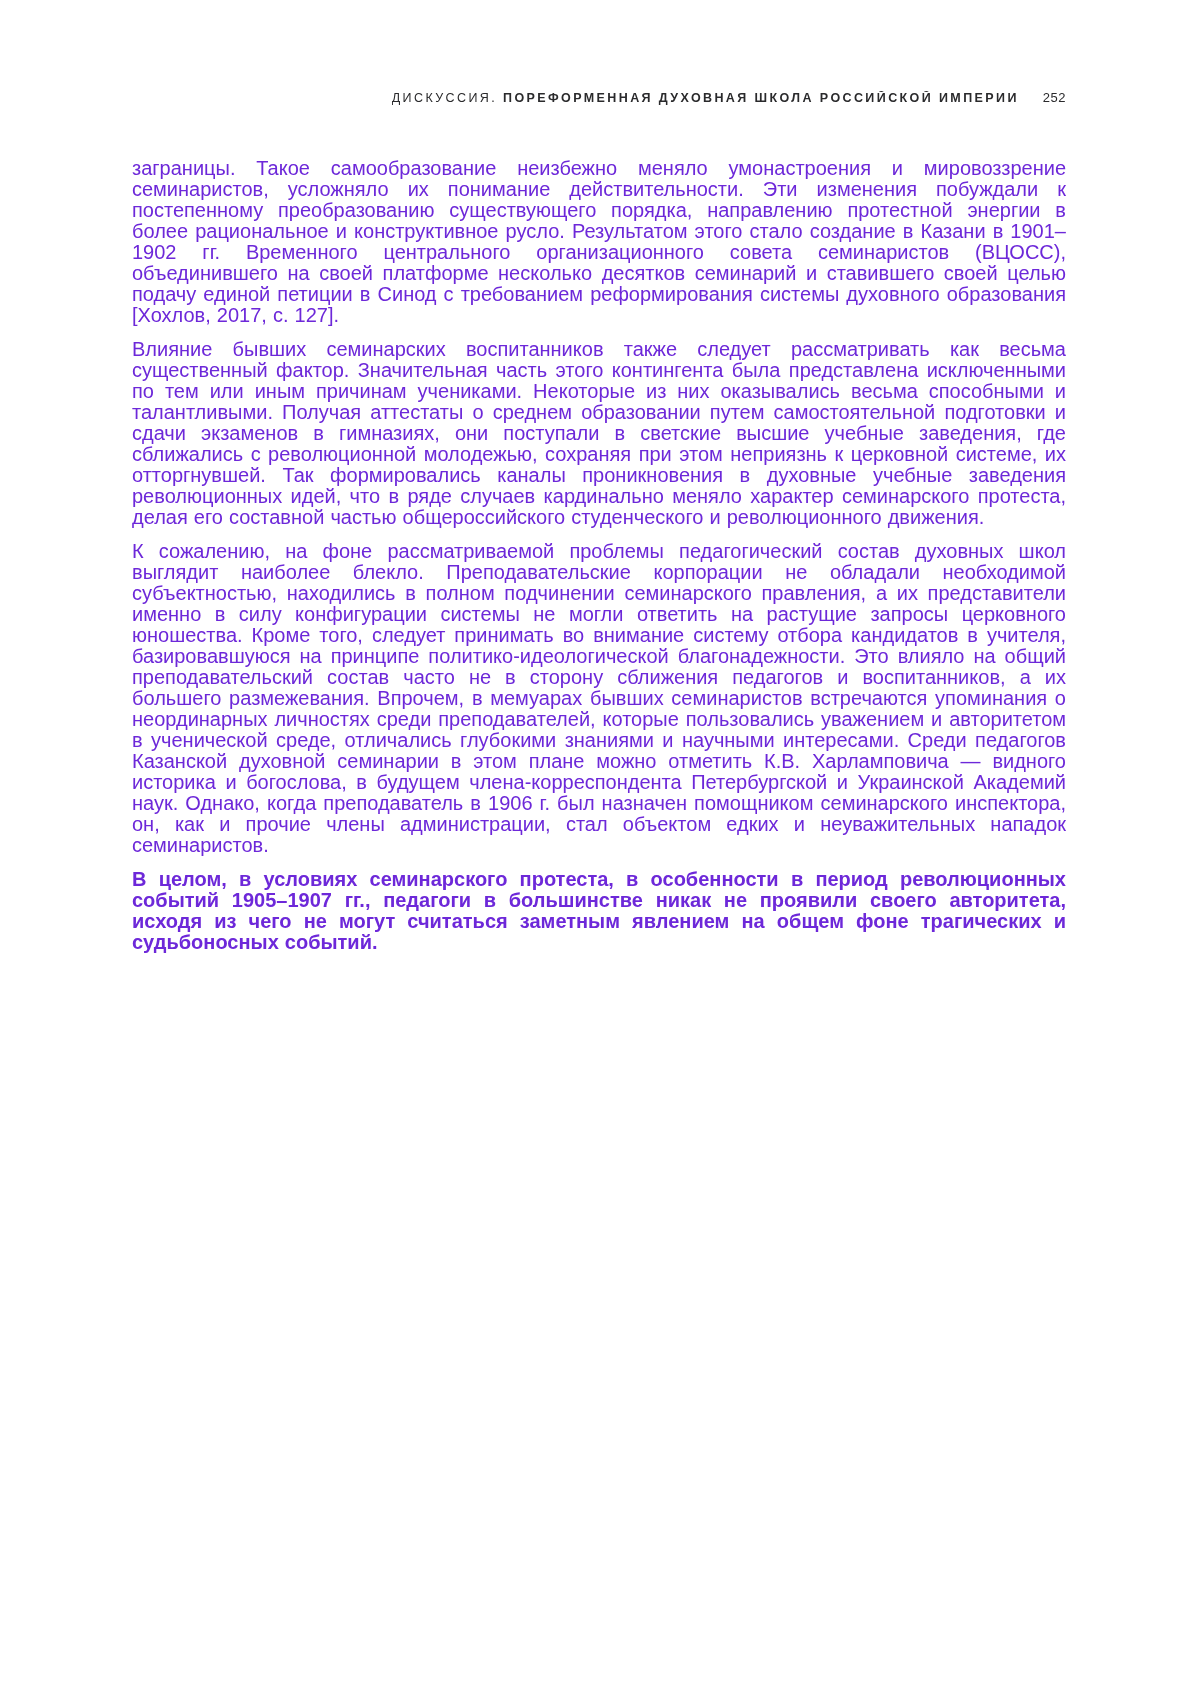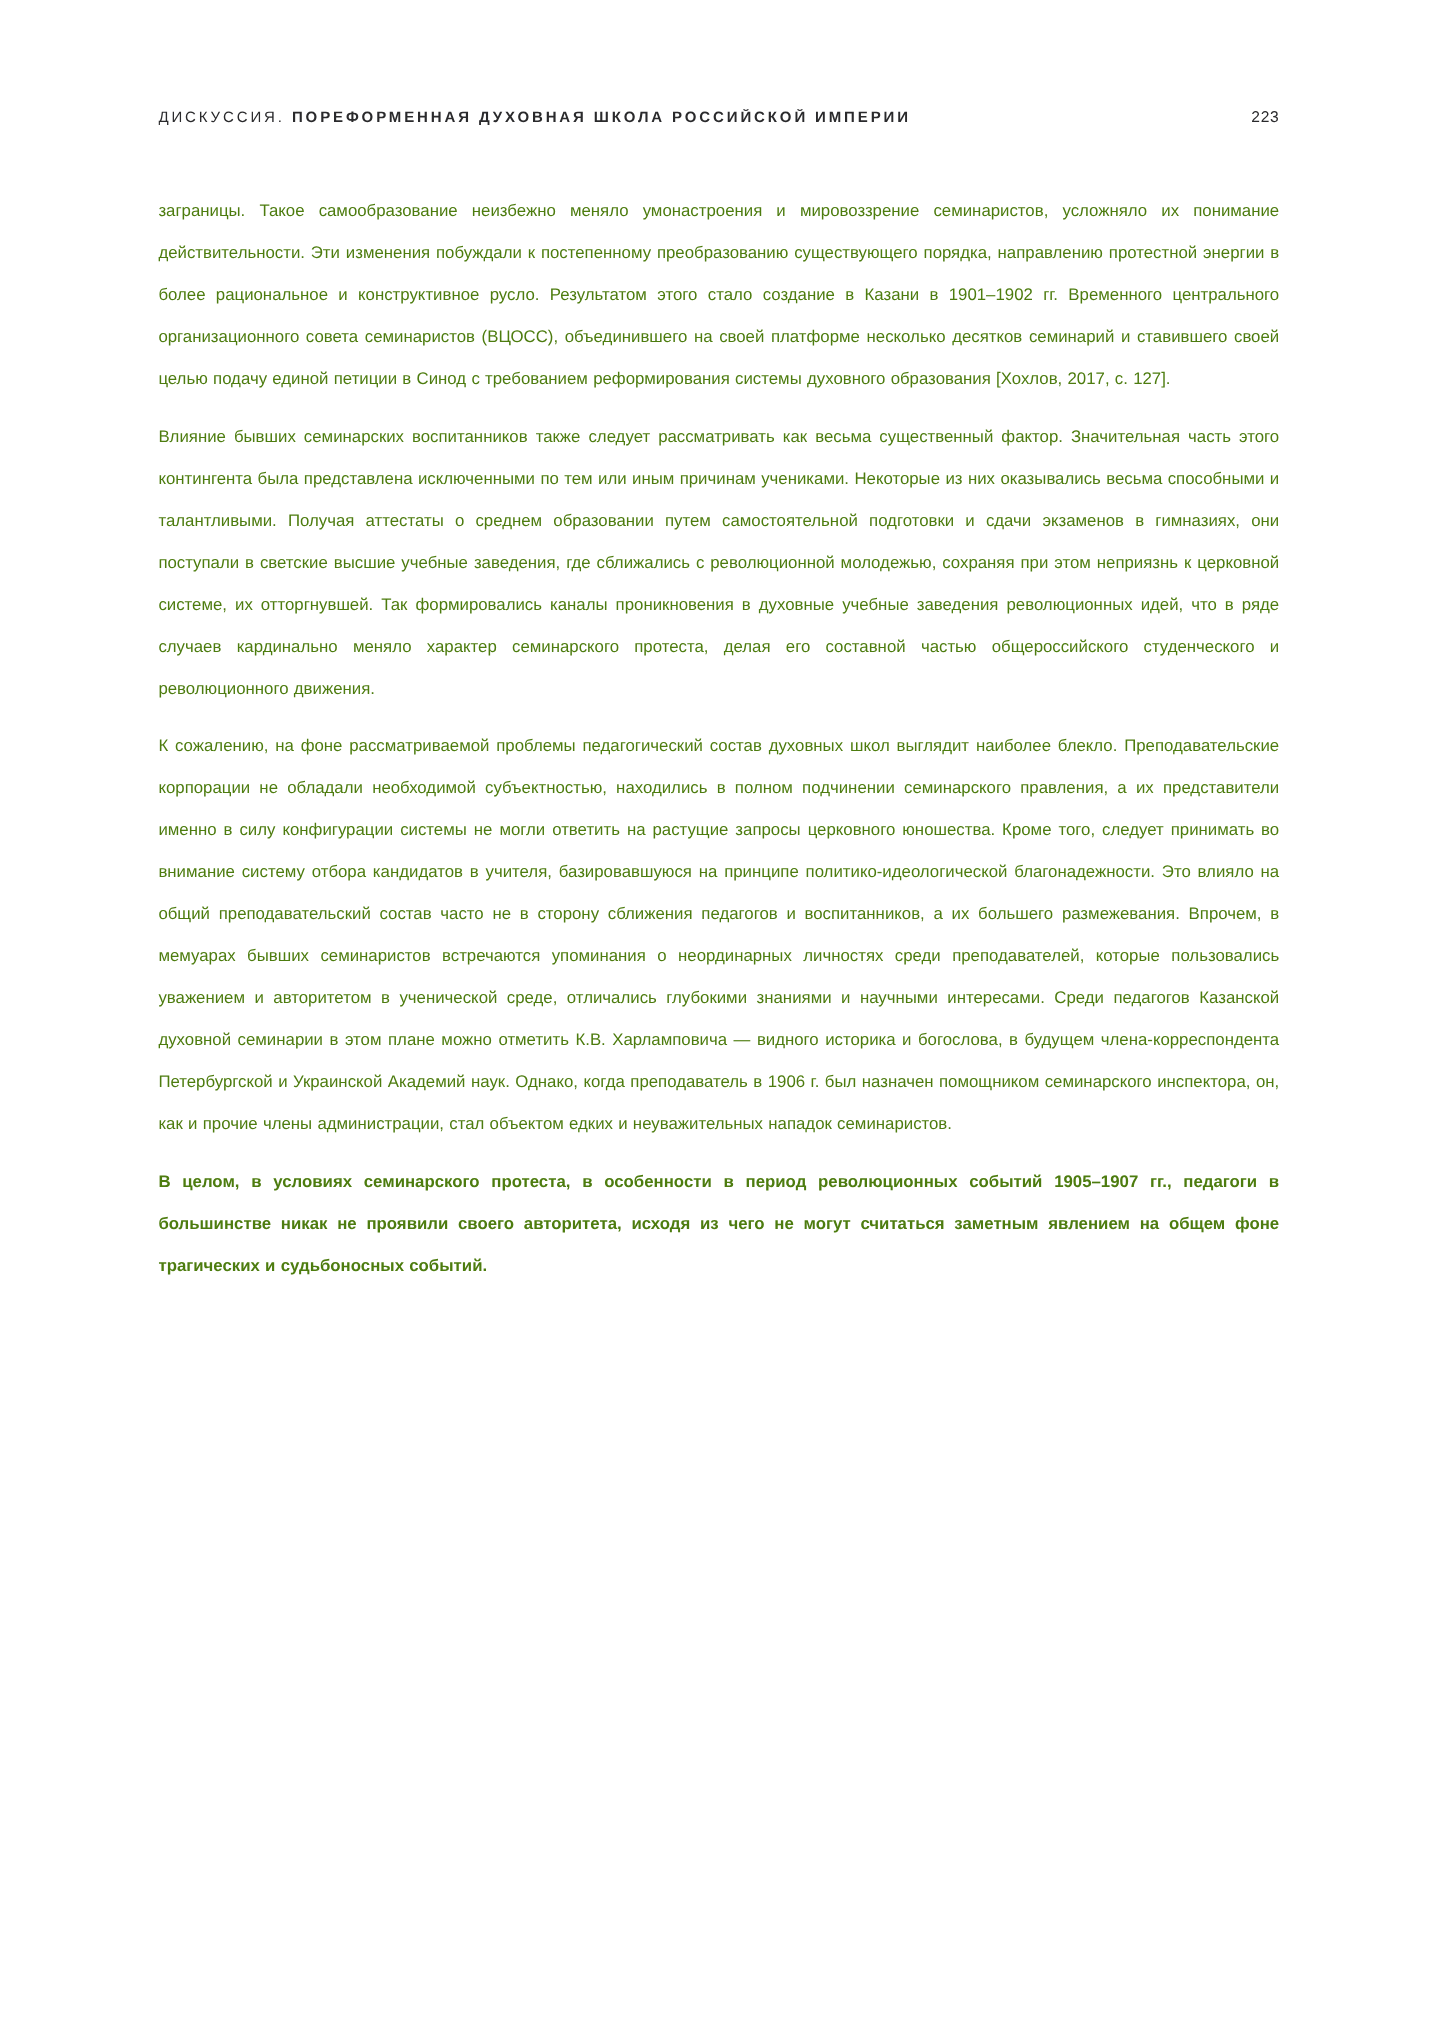--- a/index.html
+++ b/index.html
@@ -18,21 +18,21 @@
     box-sizing: border-box;
   }
   .content {
     position: absolute;
     left: 132px;
     right: 134px;
     top: 90px;
   }
   .running-head {
     display: flex;
-    justify-content: space-between;
+    justify-content: flex-end;
     align-items: baseline;
     font-size: 12.5px;
     line-height: 1.2;
     letter-spacing: 2.4px;
     color: #2a2a2c;
     white-space: nowrap;
   }
   .running-head .head-left {
     display: inline-block;
     overflow: hidden;
@@ -47,45 +47,45 @@
     font-weight: 500;
     letter-spacing: 0.5px;
     font-size: 13px;
     margin-left: 24px;
   }
   .body-text {
     margin-top: 52px;
   }
   .body-text p {
     margin: 0 0 13px 0;
-    font-size: 14px;
-    line-height: 35px;
+    font-size: 20px;
+    line-height: 21px;
     text-align: justify;
     hyphens: auto;
     -webkit-hyphens: auto;
     word-spacing: 0.5px;
-    color: #4d7c0f;
+    color: #6d28d9;
   }
   .body-text p:last-child {
     margin-bottom: 0;
     font-weight: bold;
   }
 </style>
 </head>
 <body>
 
 <div class="page">
   <div class="content">
 
     <div class="running-head">
       <span class="head-left">
         <span class="head-light">ДИСКУССИЯ.</span>
         <span class="head-bold">ПОРЕФОРМЕННАЯ ДУХОВНАЯ ШКОЛА РОССИЙСКОЙ ИМПЕРИИ</span>
       </span>
-      <span class="page-number">223</span>
+      <span class="page-number">252</span>
     </div>
 
     <div class="body-text">
       <p>заграницы. Такое самообразование неизбежно меняло умонастроения и мировоззрение семинаристов, усложняло их понимание действительности. Эти изменения побуждали к постепенному преобразованию существующего порядка, направлению протестной энергии в более рациональное и конструктивное русло. Результатом этого стало создание в Казани в 1901–1902 гг. Временного центрального организационного совета семинаристов (ВЦОСС), объединившего на своей платформе несколько десятков семинарий и ставившего своей целью подачу единой петиции в Синод с требованием реформирования системы духовного образования [Хохлов, 2017, с. 127].</p>
       <p>Влияние бывших семинарских воспитанников также следует рассматривать как весьма существенный фактор. Значительная часть этого контингента была представлена исключенными по тем или иным причинам учениками. Некоторые из них оказывались весьма способными и талантливыми. Получая аттестаты о среднем образовании путем самостоятельной подготовки и сдачи экзаменов в гимназиях, они поступали в светские высшие учебные заведения, где сближались с революционной молодежью, сохраняя при этом неприязнь к церковной системе, их отторгнувшей. Так формировались каналы проникновения в духовные учебные заведения революционных идей, что в ряде случаев кардинально меняло характер семинарского протеста, делая его составной частью общероссийского студенческого и революционного движения.</p>
       <p>К сожалению, на фоне рассматриваемой проблемы педагогический состав духовных школ выглядит наиболее блекло. Преподавательские корпорации не обладали необходимой субъектностью, находились в полном подчинении семинарского правления, а их представители именно в силу конфигурации системы не могли ответить на растущие запросы церковного юношества. Кроме того, следует принимать во внимание систему отбора кандидатов в учителя, базировавшуюся на принципе политико-идеологической благонадежности. Это влияло на общий преподавательский состав часто не в сторону сближения педагогов и воспитанников, а их большего размежевания. Впрочем, в мемуарах бывших семинаристов встречаются упоминания о неординарных личностях среди преподавателей, которые пользовались уважением и авторитетом в ученической среде, отличались глубокими знаниями и научными интересами. Среди педагогов Казанской духовной семинарии в этом плане можно отметить К.В. Харламповича — видного историка и богослова, в будущем члена-корреспондента Петербургской и Украинской Академий наук. Однако, когда преподаватель в 1906 г. был назначен помощником семинарского инспектора, он, как и прочие члены администрации, стал объектом едких и неуважительных нападок семинаристов.</p>
       <p>В целом, в условиях семинарского протеста, в особенности в период революционных событий 1905–1907 гг., педагоги в большинстве никак не проявили своего авторитета, исходя из чего не могут считаться заметным явлением на общем фоне трагических и судьбоносных событий.</p>
     </div>
 
   </div>

